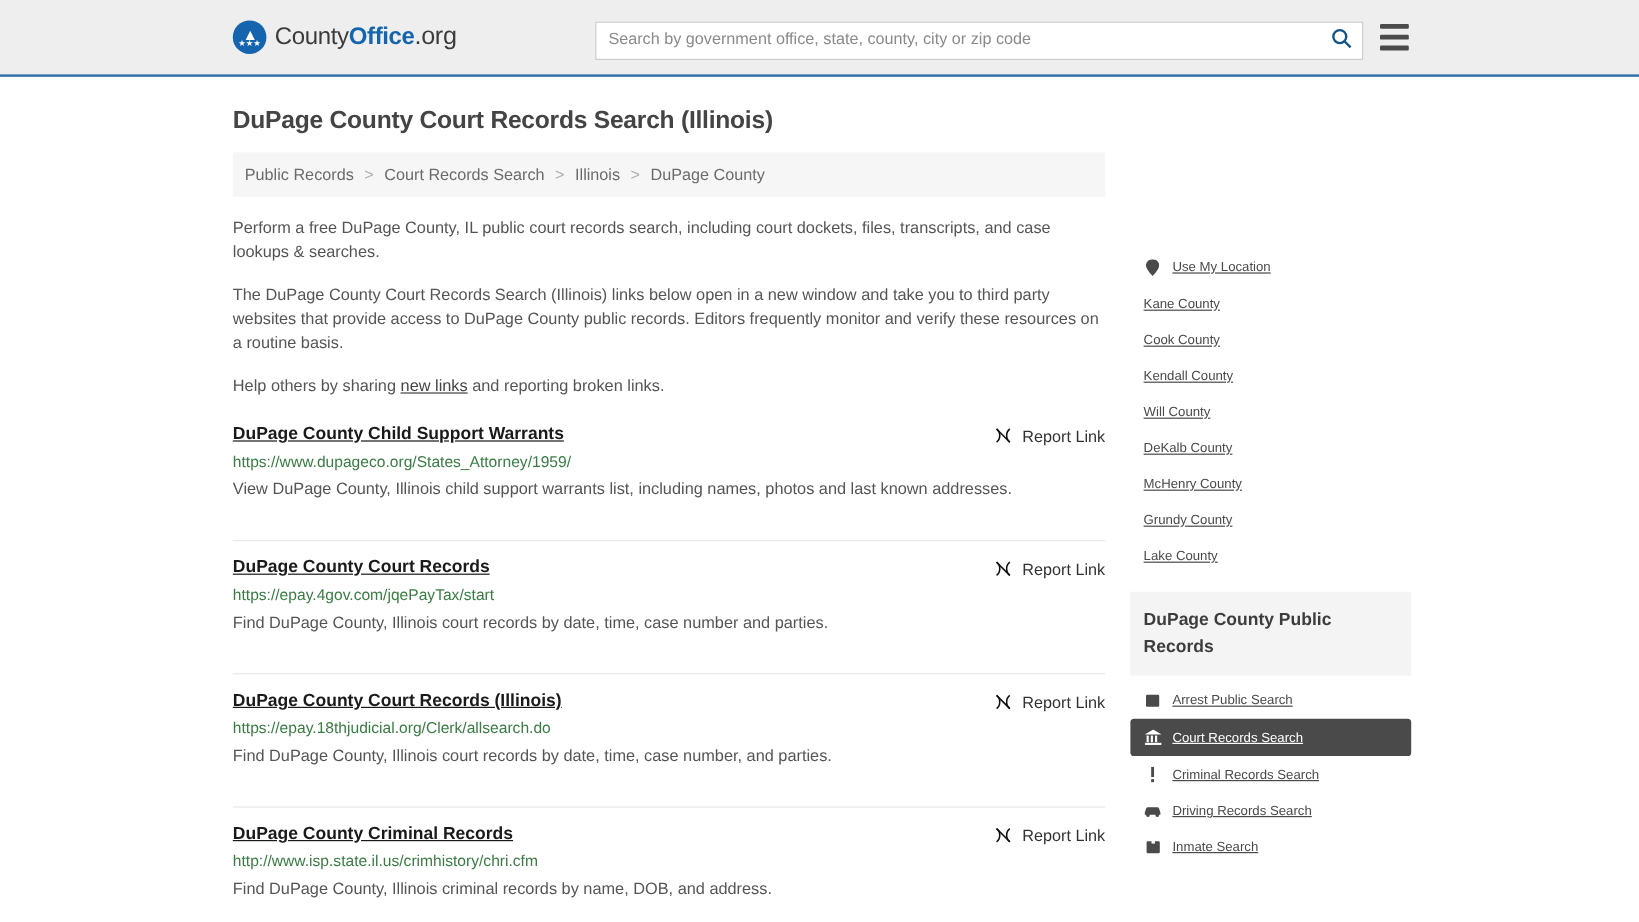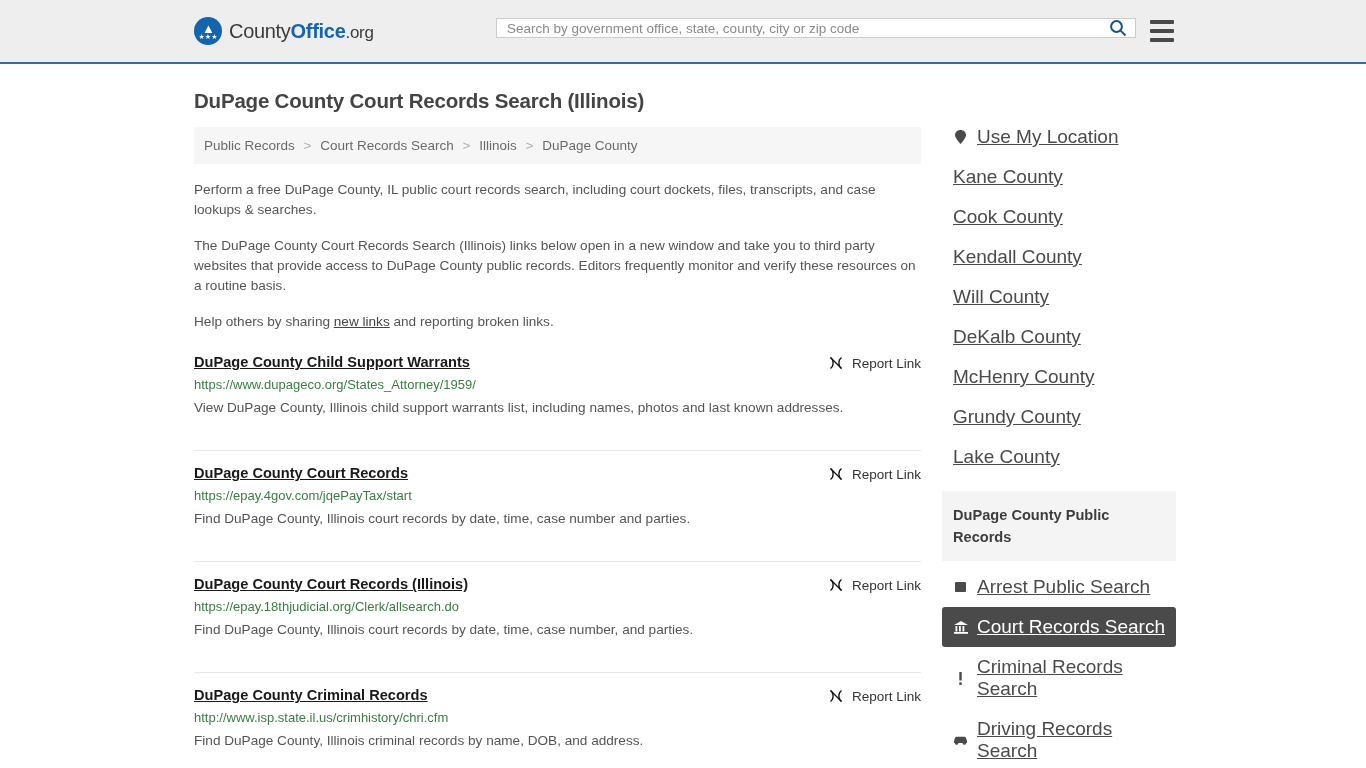--- a/index.html
+++ b/index.html
@@ -52,32 +52,32 @@
     line-height: 7px;
     letter-spacing: 0px;
   }
   .brand-text {
     font-size: 20px;
     letter-spacing: -0.3px;
     white-space: nowrap;
   }
   .brand-text .t1 { color: #3b3b3b; }
   .brand-text .t2 { color: #1565ae; font-weight: bold; }
-  .brand-text .t3 { color: #3b3b3b; font-size: 17px; text-align: right; }
+  .brand-text .t3 { color: #3b3b3b; font-size: 21px; text-align: right; }
 
   .search-wrap {
     position: absolute;
     left: 496px;
     top: 18px;
     width: 640px;
-    height: 20px;
+    height: 32px;
     background: #ffffff;
     border: 1px solid #cccccc;
     display: flex;
-    align-items: center;
+    align-items: flex-start;
   }
   .search-input {
     flex: 1;
     border: none;
     outline: none;
     height: 26px;
     padding: 0 10px;
     font-family: "Liberation Sans", sans-serif;
     font-size: 13.5px;
     color: #333;
@@ -208,21 +208,21 @@
     font-weight: bold;
     color: #3d3d3d;
     line-height: 22px;
   }
   .card-list { padding: 6px 0 0 0; }
   .card-list .row {
     display: flex;
     align-items: center;
     gap: 9px;
     padding: 9px 11px;
-    font-size: 19px;
+    font-size: 11px;
   }
   .card-list .row a {
     color: #4a4a4a;
     text-decoration: underline;
     cursor: pointer;
   }
   .card-list .row.active {
     background: #4a4a4a;
     border-radius: 3px;
   }

